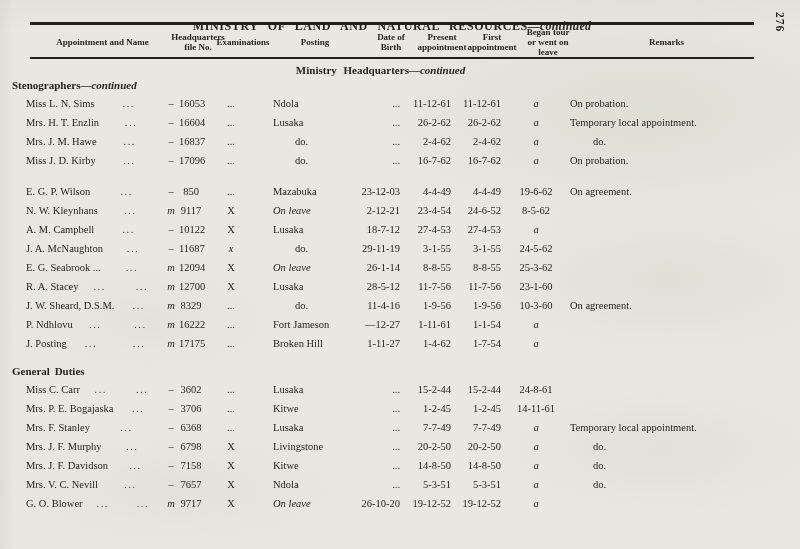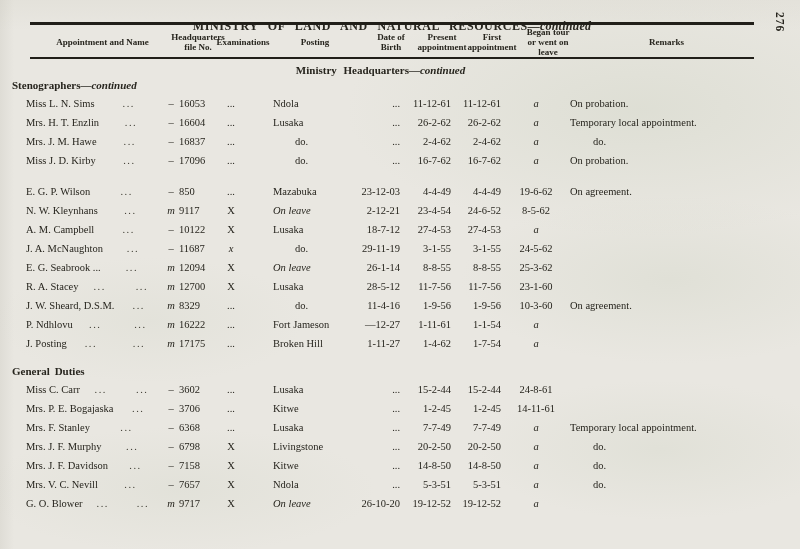--- a/index.html
+++ b/index.html
@@ -80,21 +80,21 @@
     display: grid;
     grid-template-columns: 145px 16px 30px 44px 100px 52px 50px 50px 62px 1fr;
     height: 19px; align-items: center;
     font-size: 10.5px; line-height: 12px;
     white-space: nowrap;
   }
   .c-name { padding-left: 8px; display: flex; align-items: flex-end; min-width: 0; }
   .c-name .nm { white-space: nowrap; }
   .c-name .dots { flex: 1; text-align: center; letter-spacing: 1.5px; color: #3c3a30; }
   .c-prefix  { text-align: center; }
-  .c-file    { text-align: left; padding-right: 6px; }
+  .c-file    { text-align: center; padding-right: 6px; }
   .c-exam    { text-align: center; }
   .c-post    { padding-left: 20px; }
   .c-post.indent { padding-left: 42px; }
   .c-dob     { text-align: right; padding-right: 5px; }
   .c-present { text-align: right; padding-right: 4px; }
   .c-first   { text-align: right; padding-right: 4px; }
   .c-began   { text-align: center; }
   .c-remarks { padding-left: 3px; }
   .c-remarks.indent { padding-left: 26px; }
   .it { font-style: italic; }

